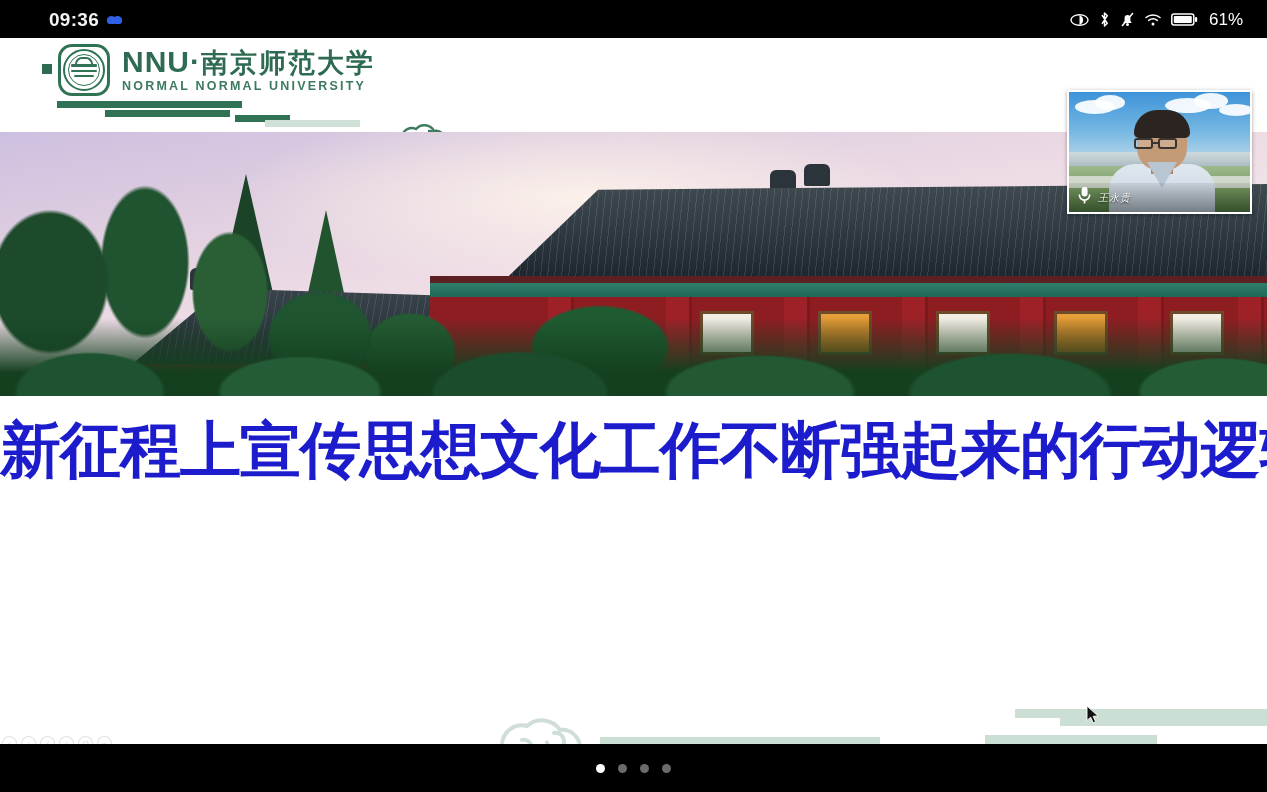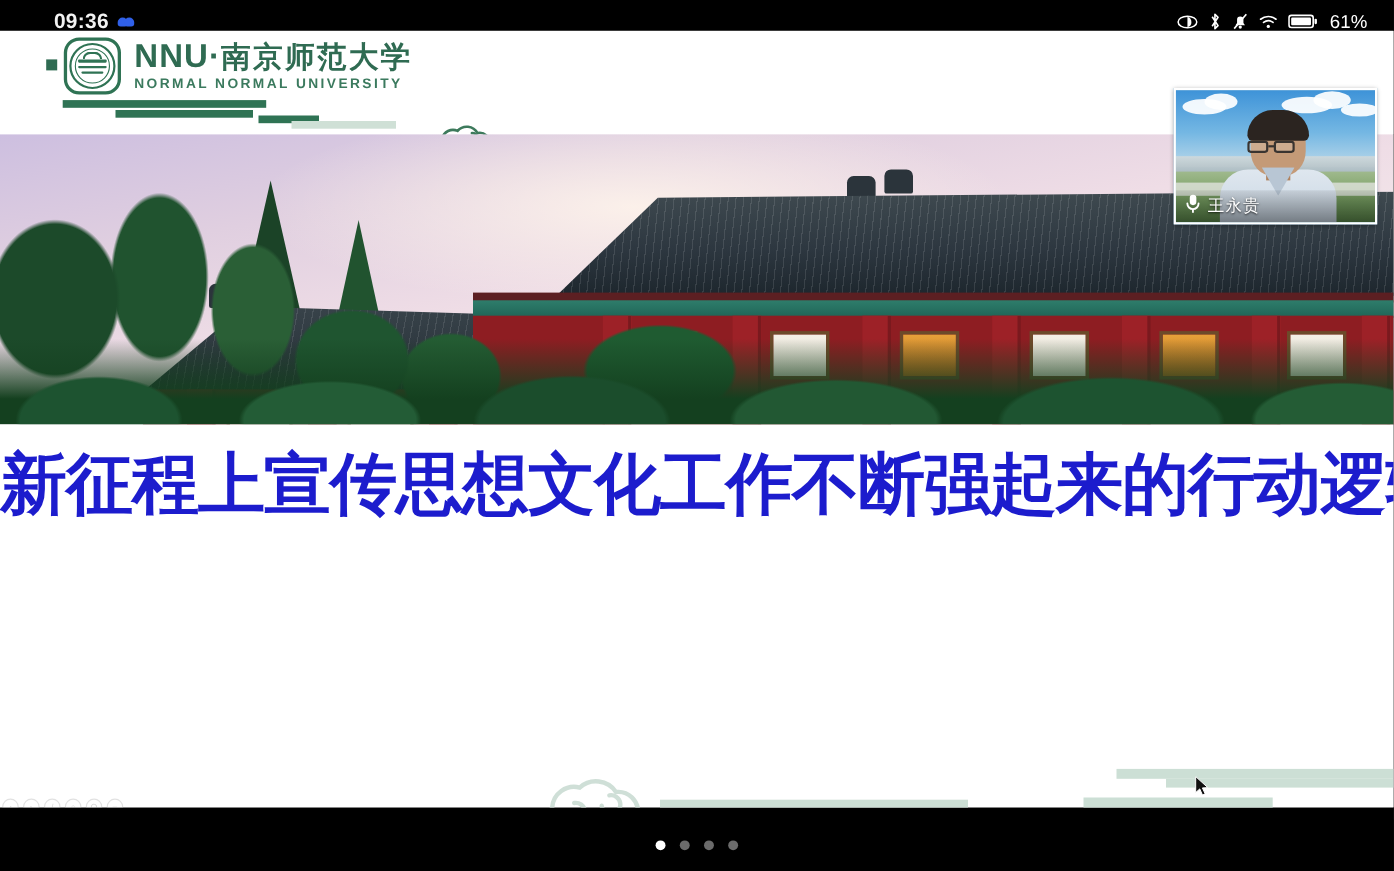--- a/index.html
+++ b/index.html
@@ -23,21 +23,21 @@
   }
   .sb-blue-icon:before { left:0; }
   .sb-blue-icon:after { left:6px; }
 
   .sb-right { display:flex; align-items:center; gap:9px; padding-right:10px; }
   .sb-icon { color:#fff; display:flex; align-items:center; }
   .sb-batt-pct { font-size:17px; font-weight:500; color:#fff; margin-left:2px; }
 
   
   .slide {
-    position:absolute; left:0; top:28px; width:1267px; height:706px;
+    position:absolute; left:0; top:38px; width:1267px; height:706px;
     background:#fff; overflow:hidden;
   }
 
   
   .slide-header { position:absolute; left:0; top:0; width:1267px; height:94px; background:#fff; }
 
   .logo-wrap { position:absolute; left:42px; top:6px; display:flex; align-items:center; }
   .logo-square {
     width:10px; height:10px; background:#2f6b52; margin-right:6px;
     align-self:flex-end; margin-bottom:22px;
@@ -278,22 +278,22 @@
   }
   .vt-neck {
     position:absolute; left:30px; top:44px; width:22px; height:16px; background:#b1835f;
   }
   .vt-label {
     position:absolute; left:0; bottom:0; width:100%; height:29px;
     display:flex; align-items:center; gap:6px; padding-left:8px;
     background:linear-gradient(180deg,rgba(0,0,0,.08) 0%,rgba(0,0,0,.42) 100%);
   }
   .vt-name {
-    color:#fff; font-size:15px; font-family:"DejaVu Sans",sans-serif;
-    text-shadow:0 1px 2px rgba(0,0,0,.8); letter-spacing:1px;
+    color:#fff; font-size:10px; font-family:"DejaVu Sans",sans-serif;
+    text-shadow:0 1px 2px rgba(0,0,0,.8); letter-spacing:1px;font-style:italic;
   }
 
   
   .bottombar {
     position:absolute; left:0; top:745px; width:1267px; height:47px; background:#000;
     display:flex; align-items:center; justify-content:center; gap:13px;
   }
   .dot { width:9px; height:9px; border-radius:50%; background:#6b6b6b; }
   .dot.active { background:#fff; }
 

